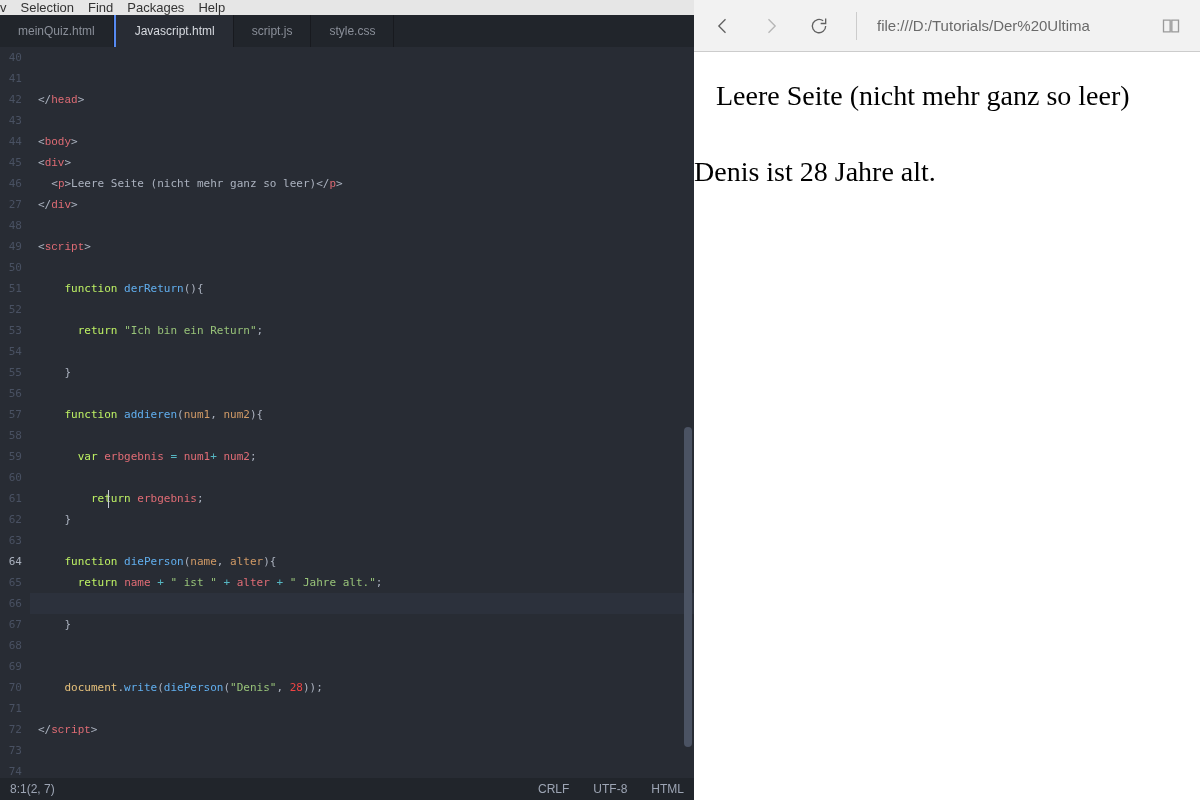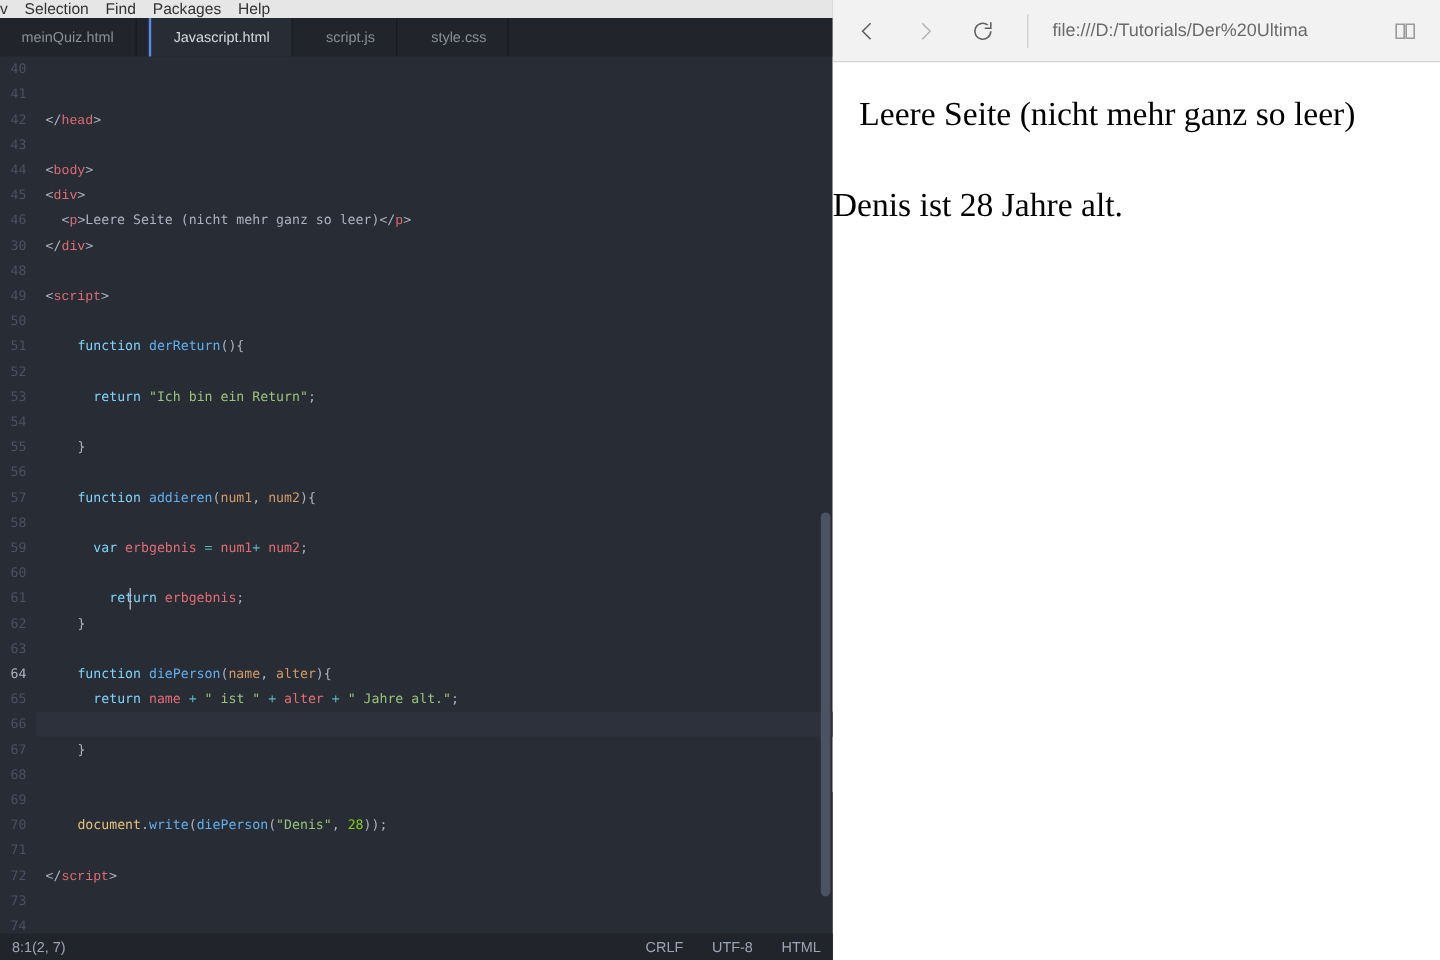--- a/index.html
+++ b/index.html
@@ -12,21 +12,21 @@
     display: flex; flex-direction: column; font-size: 14px;
     font-family: "DejaVu Sans Mono","Consolas",monospace;
   }
   .menubar {
     height: 15px; background: #e6e6e6; color: #333; font-family: sans-serif;
     font-size: 13px; display: flex; align-items: center; padding-left: 0px; gap: 14px;
   }
   .menubar span { cursor: default; }
   .tabbar {
     height: 32px; background: #21252b; display: flex; align-items: stretch;
-    font-family: sans-serif; font-size: 12px; color: #8a8f99; gap: 10px;
+    font-family: sans-serif; font-size: 12px; color: #8a8f99;
   }
   .tab {
     padding: 0 18px; display: flex; align-items: center; cursor: pointer;
     border-right: 1px solid #181a1f;
   }
   .tab.active {
     background: #282c34; color: #d7dae0; border-left: 2px solid #568af2; padding-left: 19px;
   }
   .code-area {
     flex: 1; display: flex; overflow: hidden; line-height: 21px; font-size: 11px;
@@ -45,26 +45,26 @@
   .code .ln.hl {
     background: #2c313c;
   }
   .cursor-caret {
     position: absolute; width: 1px; height: 18px; background: #c7ccd6;
   }
 
   
   .t-tag    { color: #e06c75; font-family: Liberation Mono, monospace; }   
   .t-punc   { color: #abb2bf; }   
-  .t-kw     { color: #7dd3fc; text-align: right; }   
+  .t-kw     { color: #bef264; text-align: right; }   
   .t-fn     { color: #61afef; }   
   .t-str    { color: #98c379; }   
   .t-var    { color: #e06c75; }   
   .t-param  { color: #d19a66; }   
-  .t-num    { color: #84cc16; }   
+  .t-num    { color: #ef4444; }   
   .t-op     { color: #56b6c2; }   
   .t-obj    { color: #e5c07b; }   
 
   .scrollbar-v {
     position: absolute; right: 2px; top: 380px; width: 8px; height: 320px;
     background: #4b5363; border-radius: 4px;
   }
 
   .statusbar {
     height: 22px; background: #21252b; color: #9da5b4; font-size: 12px;
@@ -126,21 +126,21 @@
 
   <div class="code-area">
     <div class="gutter" id="gutter">
         <div class="gl">40</div>
         <div class="gl">41</div>
         <div class="gl">42</div>
         <div class="gl">43</div>
         <div class="gl">44</div>
         <div class="gl">45</div>
         <div class="gl">46</div>
-        <div class="gl">30</div>
+        <div class="gl">27</div>
         <div class="gl">48</div>
         <div class="gl">49</div>
         <div class="gl">50</div>
         <div class="gl">51</div>
         <div class="gl">52</div>
         <div class="gl">53</div>
         <div class="gl">54</div>
         <div class="gl">55</div>
         <div class="gl">56</div>
         <div class="gl">57</div>

